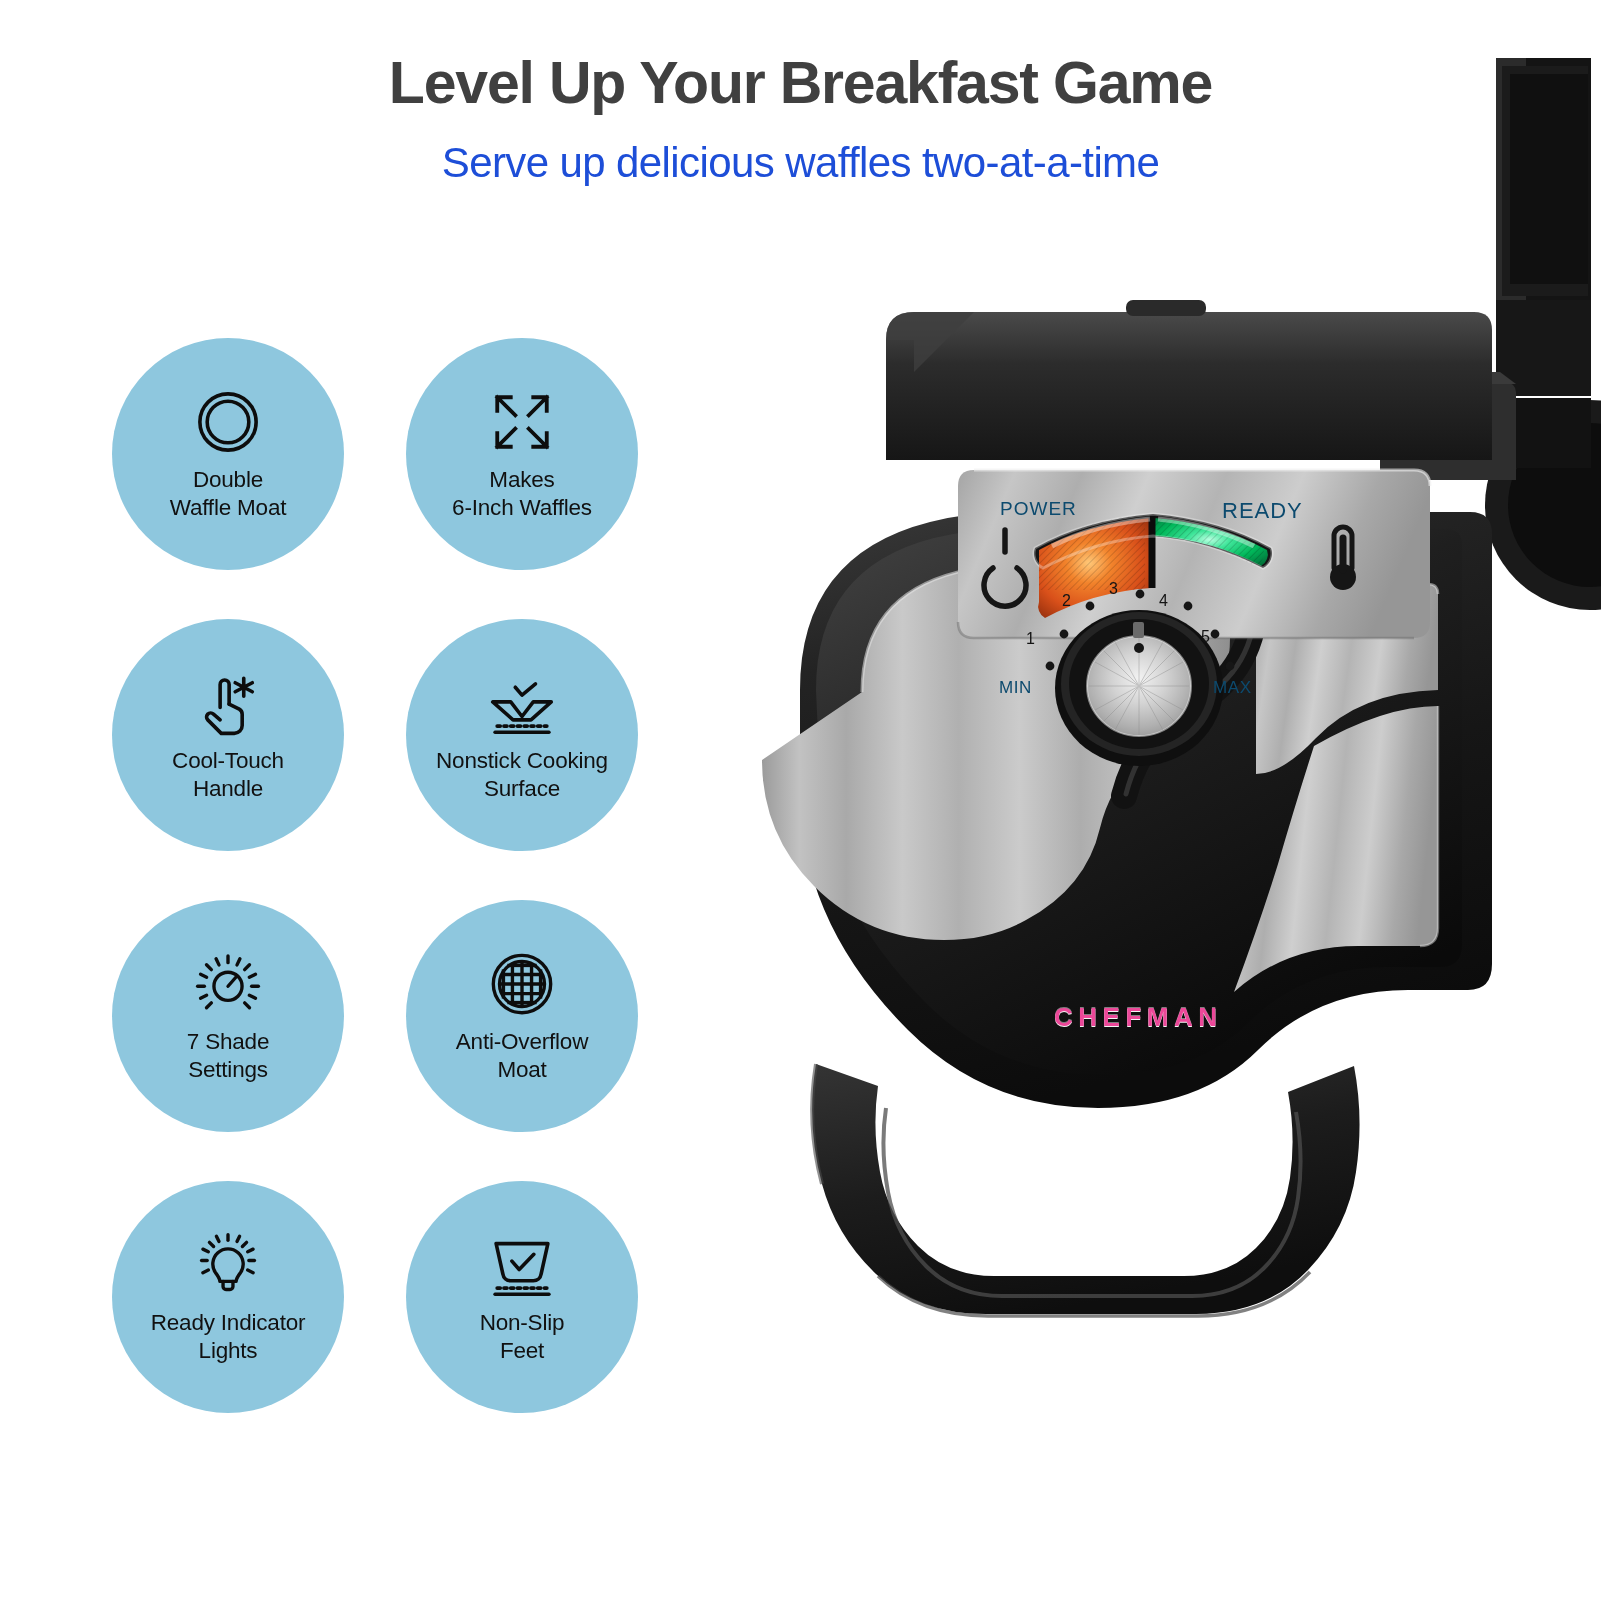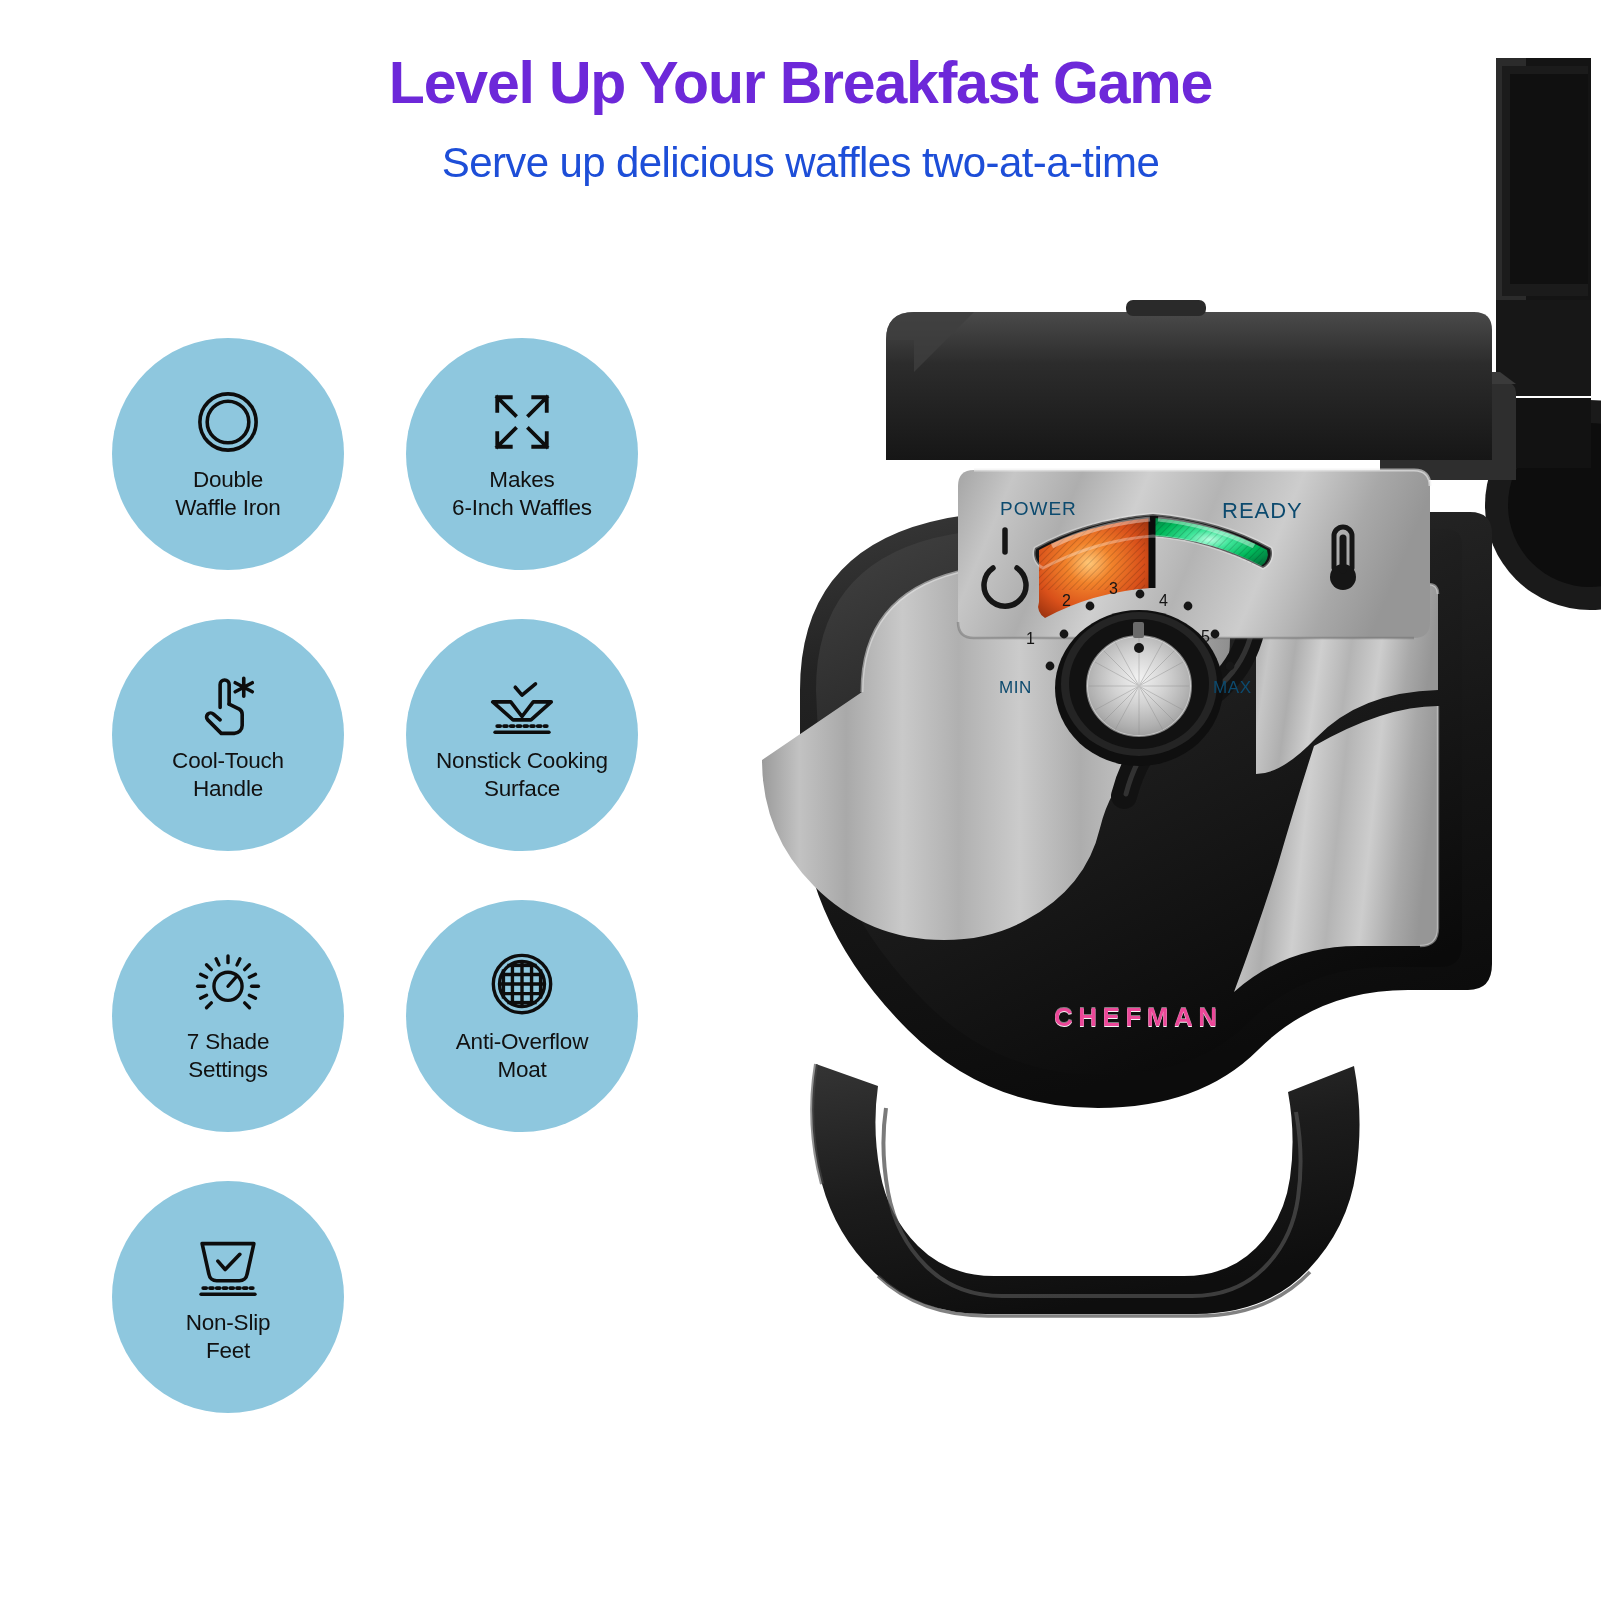--- a/index.html
+++ b/index.html
@@ -9,21 +9,21 @@
     background: #ffffff;
     font-family: "Liberation Sans", sans-serif;
     overflow: hidden;
   }
   #page { position: relative; width: 1601px; height: 1600px; background: #fff; overflow: hidden; }
 
   
   .header { position: absolute; left: 0; top: 52px; width: 1601px; text-align: center; }
   .headline {
     font-size: 59px; font-weight: 700; letter-spacing: -1.2px;
-    color: #6d28d9; line-height: 1.08;
+    color: #404040; line-height: 1.08;
     font-family: "Liberation Sans", sans-serif;
   }
   .subhead {
     margin-top: 20px;
     font-size: 42px; font-weight: 400; color: #1d4ed8; line-height: 1.30;
     letter-spacing: -0.6px;
   }
 
   
   .features {
@@ -89,21 +89,21 @@
   <div class="features">
 
     <div class="badge" style="--badge-bg: #8ec7de;">
       <span class="badge-icon">
         <svg viewBox="0 0 64 64" fill="none" stroke="#0d0d0d" stroke-width="3.2">
           <circle cx="32" cy="32" r="25"></circle>
           <circle cx="32" cy="32" r="18.5"></circle>
         </svg>
       </span>
       <span class="badge-label">Double
-Waffle Iron</span>
+Waffle Moat</span>
     </div>
 
     <div class="badge" style="--badge-bg: #8ec7de;">
       <span class="badge-icon">
         <svg viewBox="0 0 64 64" fill="none" stroke="#0d0d0d" stroke-width="3.4" stroke-linecap="square">
           <path d="M26 26 L10 10 M10 10 L10 22 M10 10 L22 10"></path>
           <path d="M38 26 L54 10 M54 10 L54 22 M54 10 L42 10"></path>
           <path d="M26 38 L10 54 M10 54 L10 42 M10 54 L22 54"></path>
           <path d="M38 38 L54 54 M54 54 L54 42 M54 54 L42 54"></path>
         </svg>
@@ -177,20 +177,41 @@
             <path d="M13.6 40.5 H50.4"></path>
             <path d="M19 15.5 H45"></path>
             <path d="M19 48.5 H45"></path>
           </g>
         </svg>
       </span>
       <span class="badge-label">Anti-Overflow
 Moat</span>
     </div>
 
+    <div class="badge" style="--badge-bg: #8ec7de;">
+      <span class="badge-icon">
+        <svg viewBox="0 0 64 64" fill="none" stroke="#0d0d0d" stroke-width="3" stroke-linecap="round" stroke-linejoin="round">
+          <path d="M21 39 a13.5 13.5 0 1 1 22 0 c-2.5 3.2 -3.6 4.6 -3.8 7.6 h-14.4 c-.2 -3 -1.3 -4.4 -3.8 -7.6 z"></path>
+          <path d="M27.6 46.6 v4.6 a2.6 2.6 0 0 0 2.6 2.6 h3.6 a2.6 2.6 0 0 0 2.6 -2.6 v-4.6"></path>
+          <path d="M32 10 v-5"></path>
+          <path d="M44.8 15.6 l3.7 -3.7"></path>
+          <path d="M19.2 15.6 l-3.7 -3.7"></path>
+          <path d="M50.5 28 h5"></path>
+          <path d="M13.5 28 h-5"></path>
+          <path d="M40 11.2 l2.3 -4.8"></path>
+          <path d="M24 11.2 l-2.3 -4.8"></path>
+          <path d="M49.5 36.5 l4.8 2.3"></path>
+          <path d="M14.5 36.5 l-4.8 2.3"></path>
+          <path d="M49.5 20.2 l4.8 -2.3"></path>
+          <path d="M14.5 20.2 l-4.8 -2.3"></path>
+        </svg>
+      </span>
+      <span class="badge-label">Ready Indicator
+Lights</span>
+    </div>
 
     <div class="badge" style="--badge-bg: #8ec7de;">
       <span class="badge-icon">
         <svg viewBox="0 0 64 64" fill="none" stroke="#0d0d0d" stroke-width="3.2" stroke-linejoin="round" stroke-linecap="round">
           <path d="M9 13 h46 l-6 27 a7 7 0 0 1 -6.9 6 h-20.2 a7 7 0 0 1 -6.9 -6 z"></path>
           <path d="M23 28.5 l6.5 7.5 13 -13.5"></path>
           <path d="M8 58 h48" stroke-width="3"></path>
           <path d="M10 52.5 h2.6 M16 52.5 h2.6 M22 52.5 h2.6 M28 52.5 h2.6 M34 52.5 h2.6 M40 52.5 h2.6 M46 52.5 h2.6 M52 52.5 h2" stroke-width="3.4"></path>
         </svg>
       </span>

